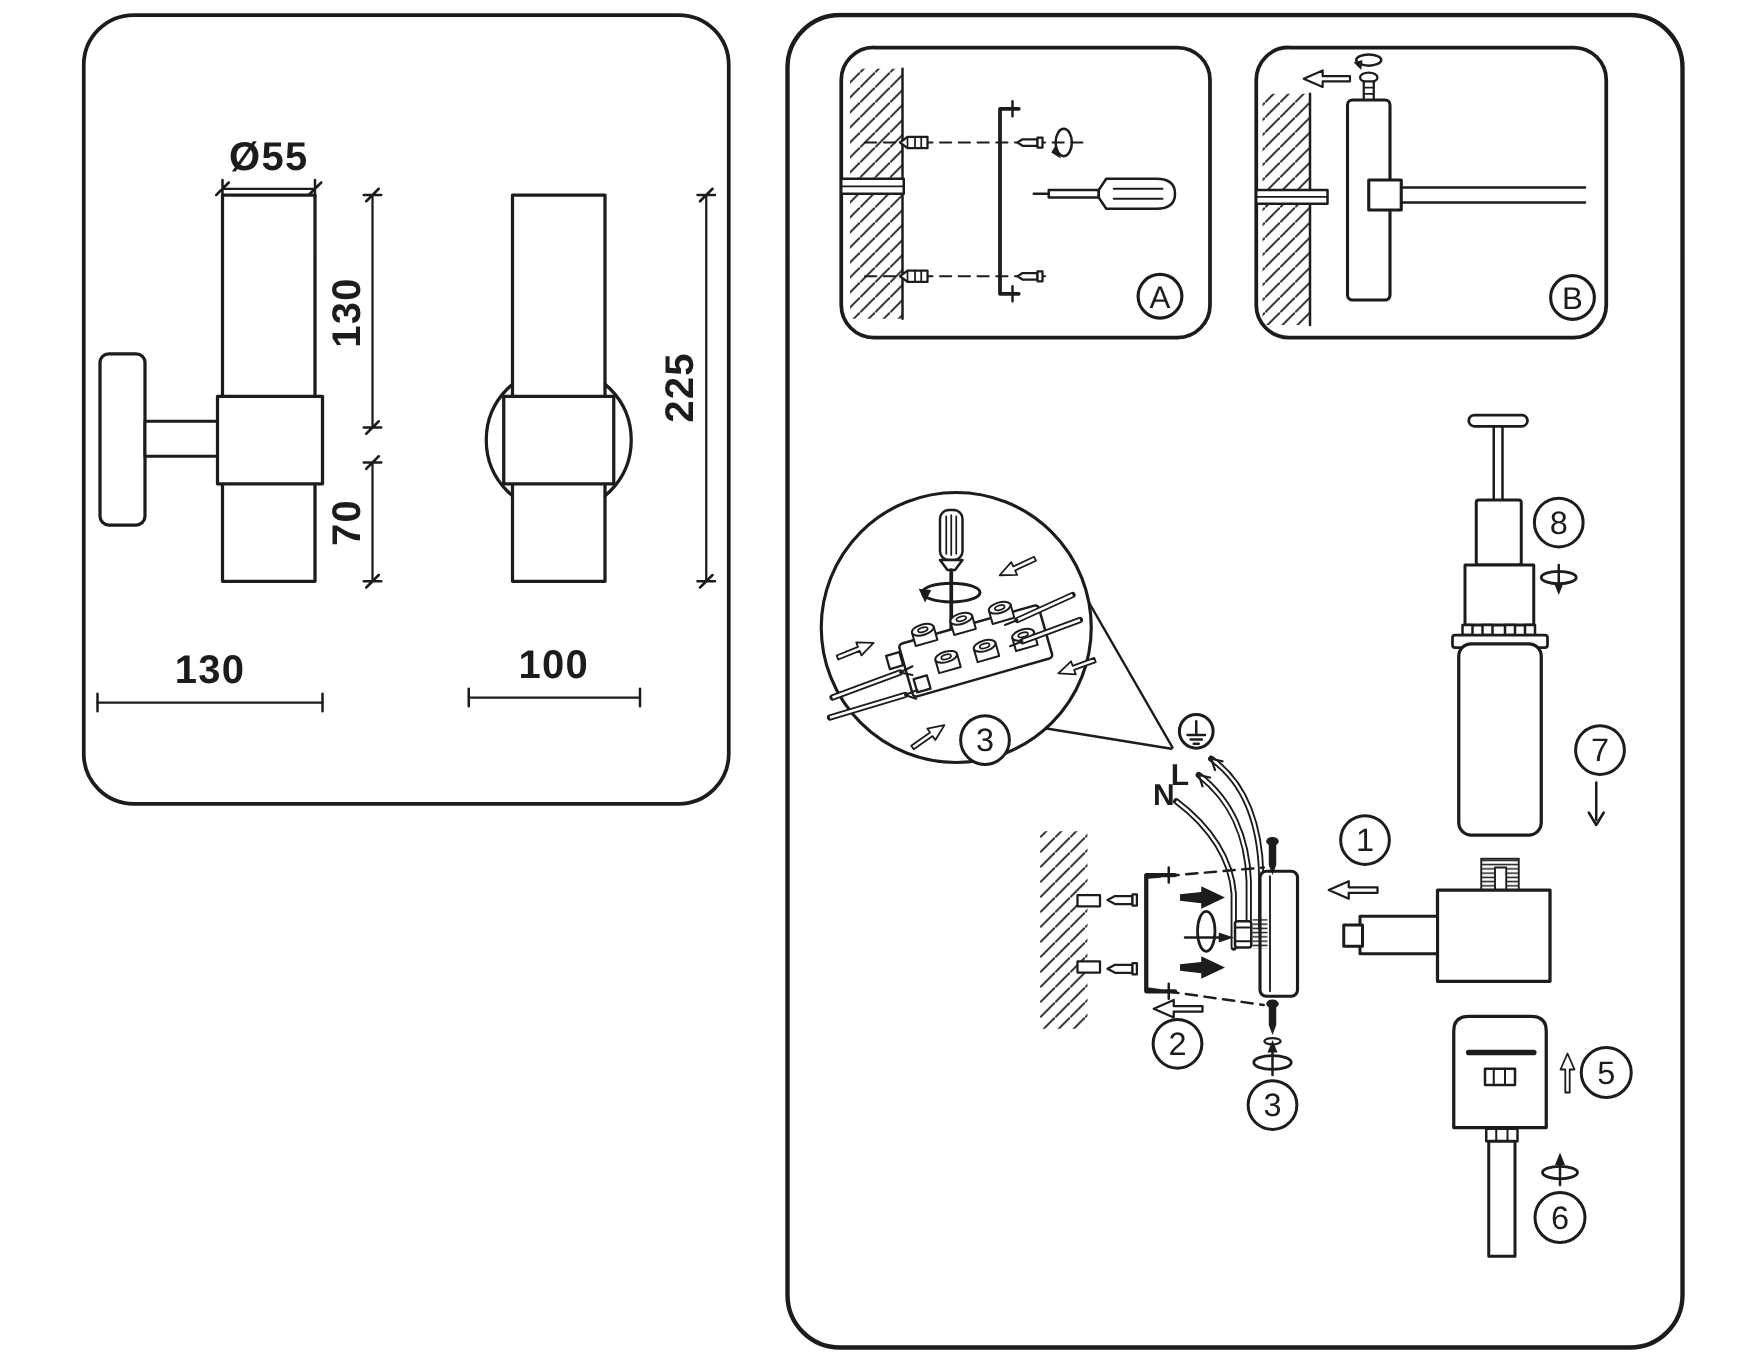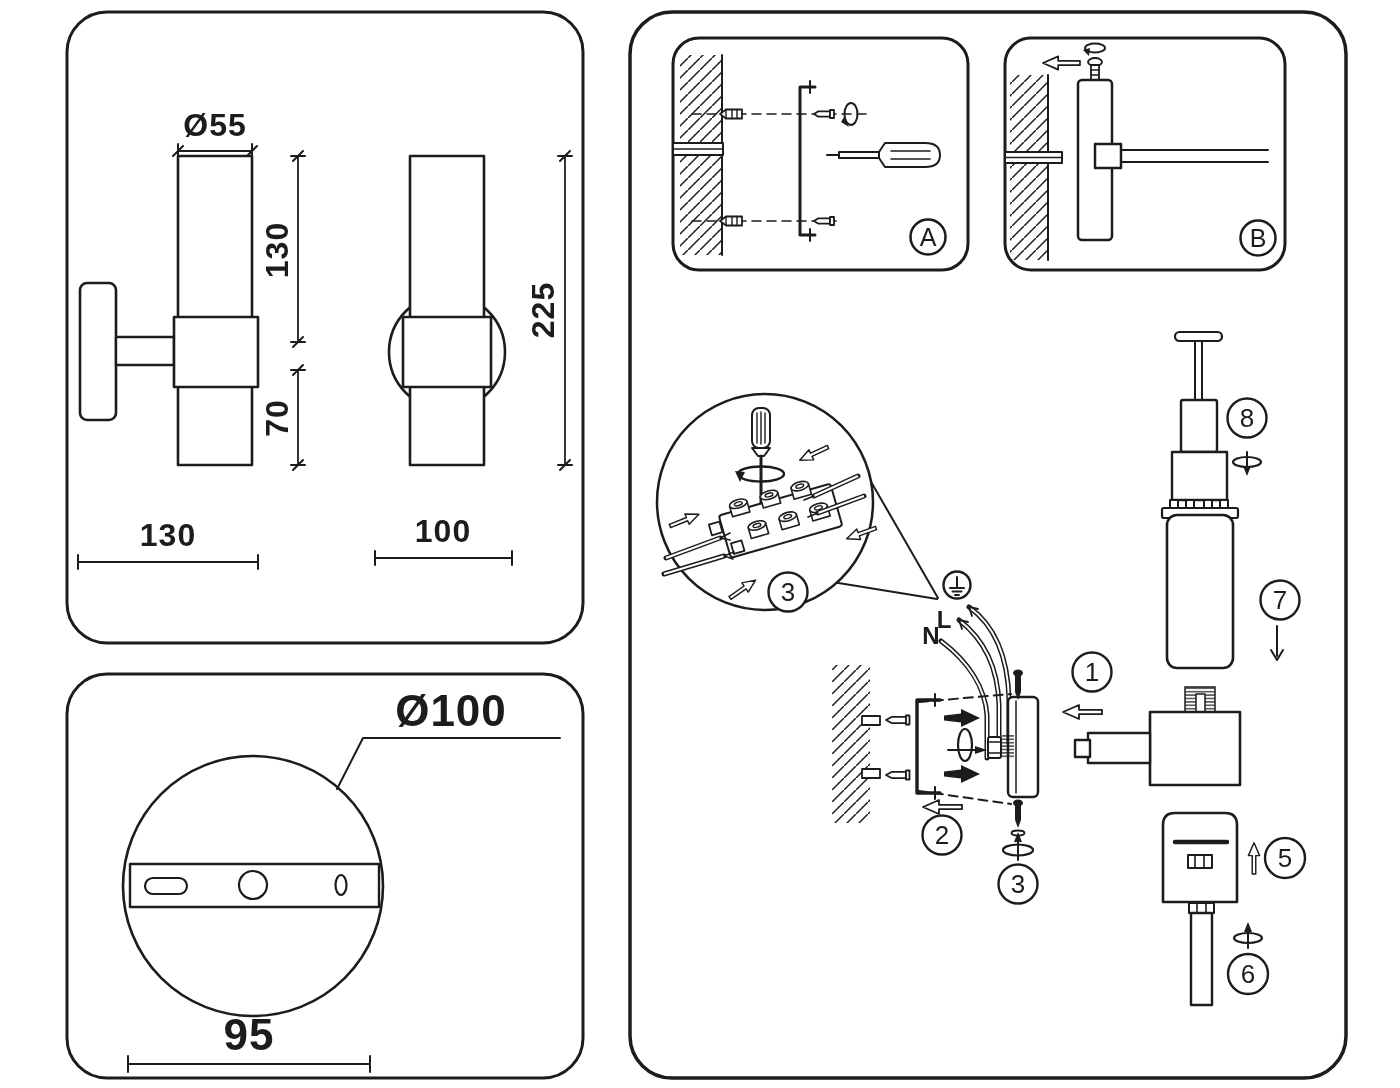--- a/index.html
+++ b/index.html
@@ -72,44 +72,20 @@
     </g>
 
     <g>
       <text class="dim" x="378" y="532" text-anchor="middle">100</text>
       <path class="n" stroke-width="1.8" d="M310,548 H447"></path>
       <path class="n" stroke-width="2" d="M310,541 V555 M447,541 V555"></path>
     </g>
   </svg>
   </div>
 
-  <div class="panel" style="left:65px;top:672px;">
-  <svg width="520" height="408" viewBox="0 0 520 408">
-    <rect class="o" stroke-width="3" x="2" y="2" width="516" height="404" rx="40"></rect>
-
-    <g>
-      <circle class="o" stroke-width="2.6" cx="188" cy="214" r="130"></circle>
-      <rect class="o" stroke-width="2.4" x="65" y="192" width="249" height="43"></rect>
-      <rect class="o" stroke-width="2.2" x="80" y="206" width="42" height="16" rx="8"></rect>
-      <circle class="o" stroke-width="2.2" cx="188" cy="213" r="14"></circle>
-      <ellipse class="o" stroke-width="2.2" cx="276" cy="213" rx="5.5" ry="10"></ellipse>
-    </g>
-
-    <g>
-      <path class="n" stroke-width="2" d="M272,117 L298,66 H495"></path>
-      <text class="dimL" x="386" y="54" text-anchor="middle">Ø100</text>
-    </g>
-
-    <g>
-      <text class="dimL" x="184" y="378" text-anchor="middle">95</text>
-      <path class="n" stroke-width="1.8" d="M63,392 H305"></path>
-      <path class="n" stroke-width="2" d="M63,384 V400 M305,384 V400"></path>
-    </g>
-  </svg>
-  </div>
 
   <div class="panel" style="left:628px;top:10px;">
   <svg width="720" height="1070" viewBox="0 0 720 1070">
     <defs>
       <pattern id="hat" width="12" height="12" patternUnits="userSpaceOnUse">
         <line x1="0" y1="12" x2="12" y2="0" stroke="#1c1c1c" stroke-width="1.5"></line>
       </pattern>
       <pattern id="thr" width="4" height="3.4" patternUnits="userSpaceOnUse">
         <line x1="0" y1="1.7" x2="4" y2="1.7" stroke="#1c1c1c" stroke-width="1.2"></line>
       </pattern>

